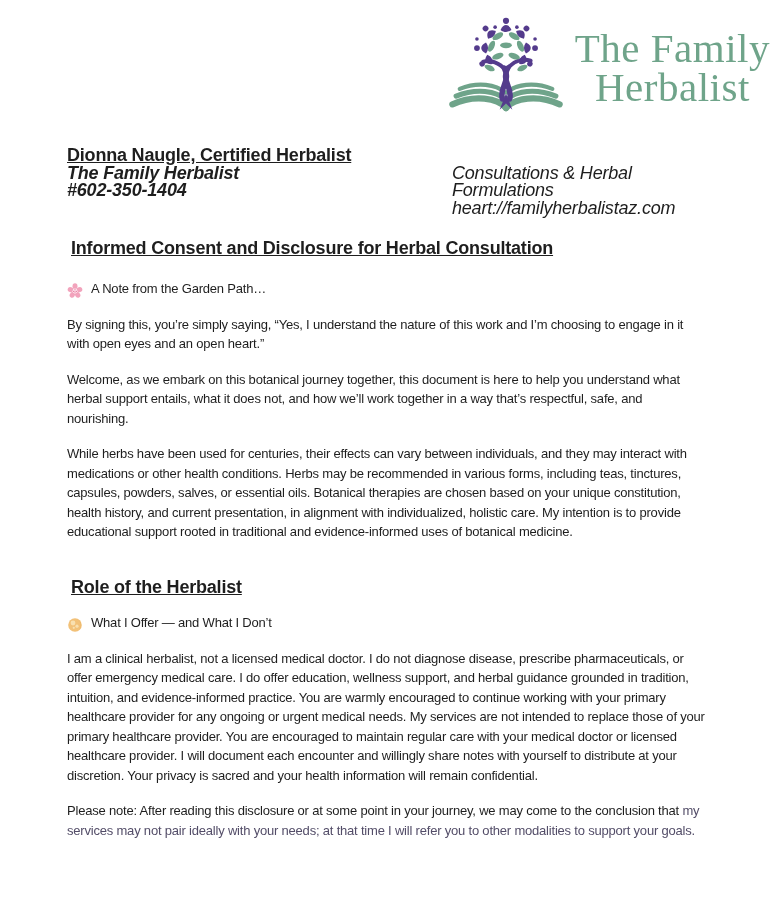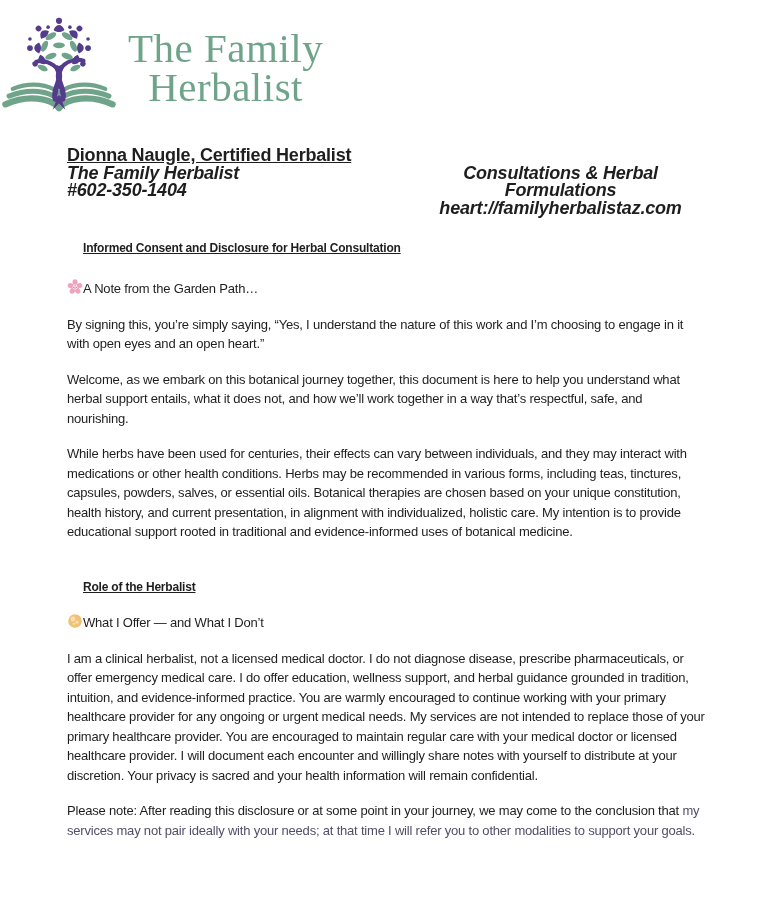--- a/index.html
+++ b/index.html
@@ -15,21 +15,21 @@
   html,body{margin:0;padding:0;}
   body{
     width:770px;height:897px;background:#ffffff;
     font-family:"Liberation Sans", sans-serif;
     color:var(--text);
     overflow:hidden;
   }
   .page{width:770px;height:897px;position:relative;}
   
   .logo{
-    display:flex;align-items:center;justify-content:flex-start;
+    display:flex;align-items:center;justify-content:flex-end;
     gap:10px;padding-top:12px;height:112px;
   }
   .logo-icon{flex:0 0 auto;}
   .lg{fill:var(--logo_green);}
   .lp{fill:var(--logo_purple);}
   .lgs{stroke:var(--logo_green);fill:none;stroke-linecap:round;}
   .lps{stroke:var(--logo_purple);fill:none;stroke-linecap:round;}
   .wordmark{
     font-family:"Liberation Serif", serif;
     color:var(--logo_green);
@@ -37,28 +37,28 @@
     text-align:center;letter-spacing:0.5px;
   }
   
   .content{
     padding:0 65px 0 67px;
     font-size:13px;letter-spacing:-0.2px;line-height:19.5px;
   }
   .contact{position:relative;margin-top:23px;font-size:18px;line-height:17.5px;}
   .c-name{font-weight:700;text-decoration:underline;}
   .c-ital{font-style:italic;font-weight:700;}
-  .contact-right{position:absolute;left:349px;top:17.5px;font-style:italic;font-weight:700;text-align:center;}
+  .contact-right{position:absolute;left:385px;top:17.5px;font-style:italic;font-weight:400;}
   h2{
-    font-size:12px;font-weight:700;text-decoration:underline;
-    margin:16px;line-height:19.5px;letter-spacing:-0.2px;
+    font-size:18px;font-weight:700;text-decoration:underline;
+    margin:4px;line-height:19.5px;letter-spacing:-0.2px;
   }
   h2.consent{margin-top:39px;margin-bottom:21px;}
   h2.role{margin-top:36px;margin-bottom:13px;}
-  .icon-line{display:flex;align-items:flex-start;margin:16px 0 16px;}
+  .icon-line{display:flex;align-items:flex-end;gap:8px;margin:16px 0 16px;}
   .icon-line svg{flex:0 0 auto;}
   p{margin:0 0 16px;}
   .purple{color:var(--muted_purple);}
 </style>
 </head>
 <body>
 
 <div class="page">
 
   <div class="logo">

